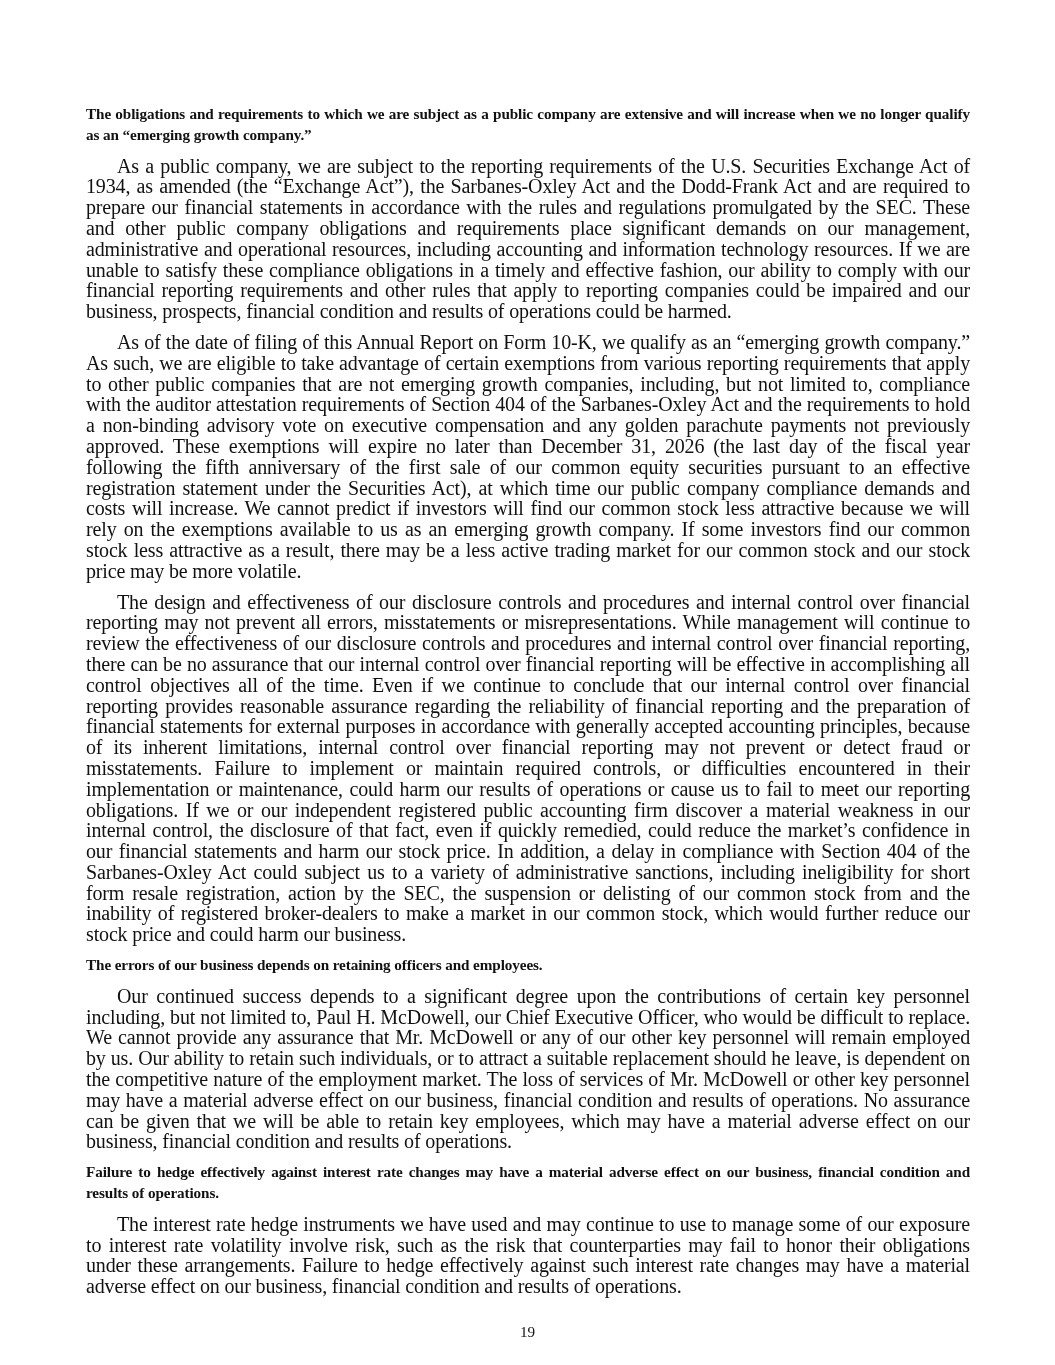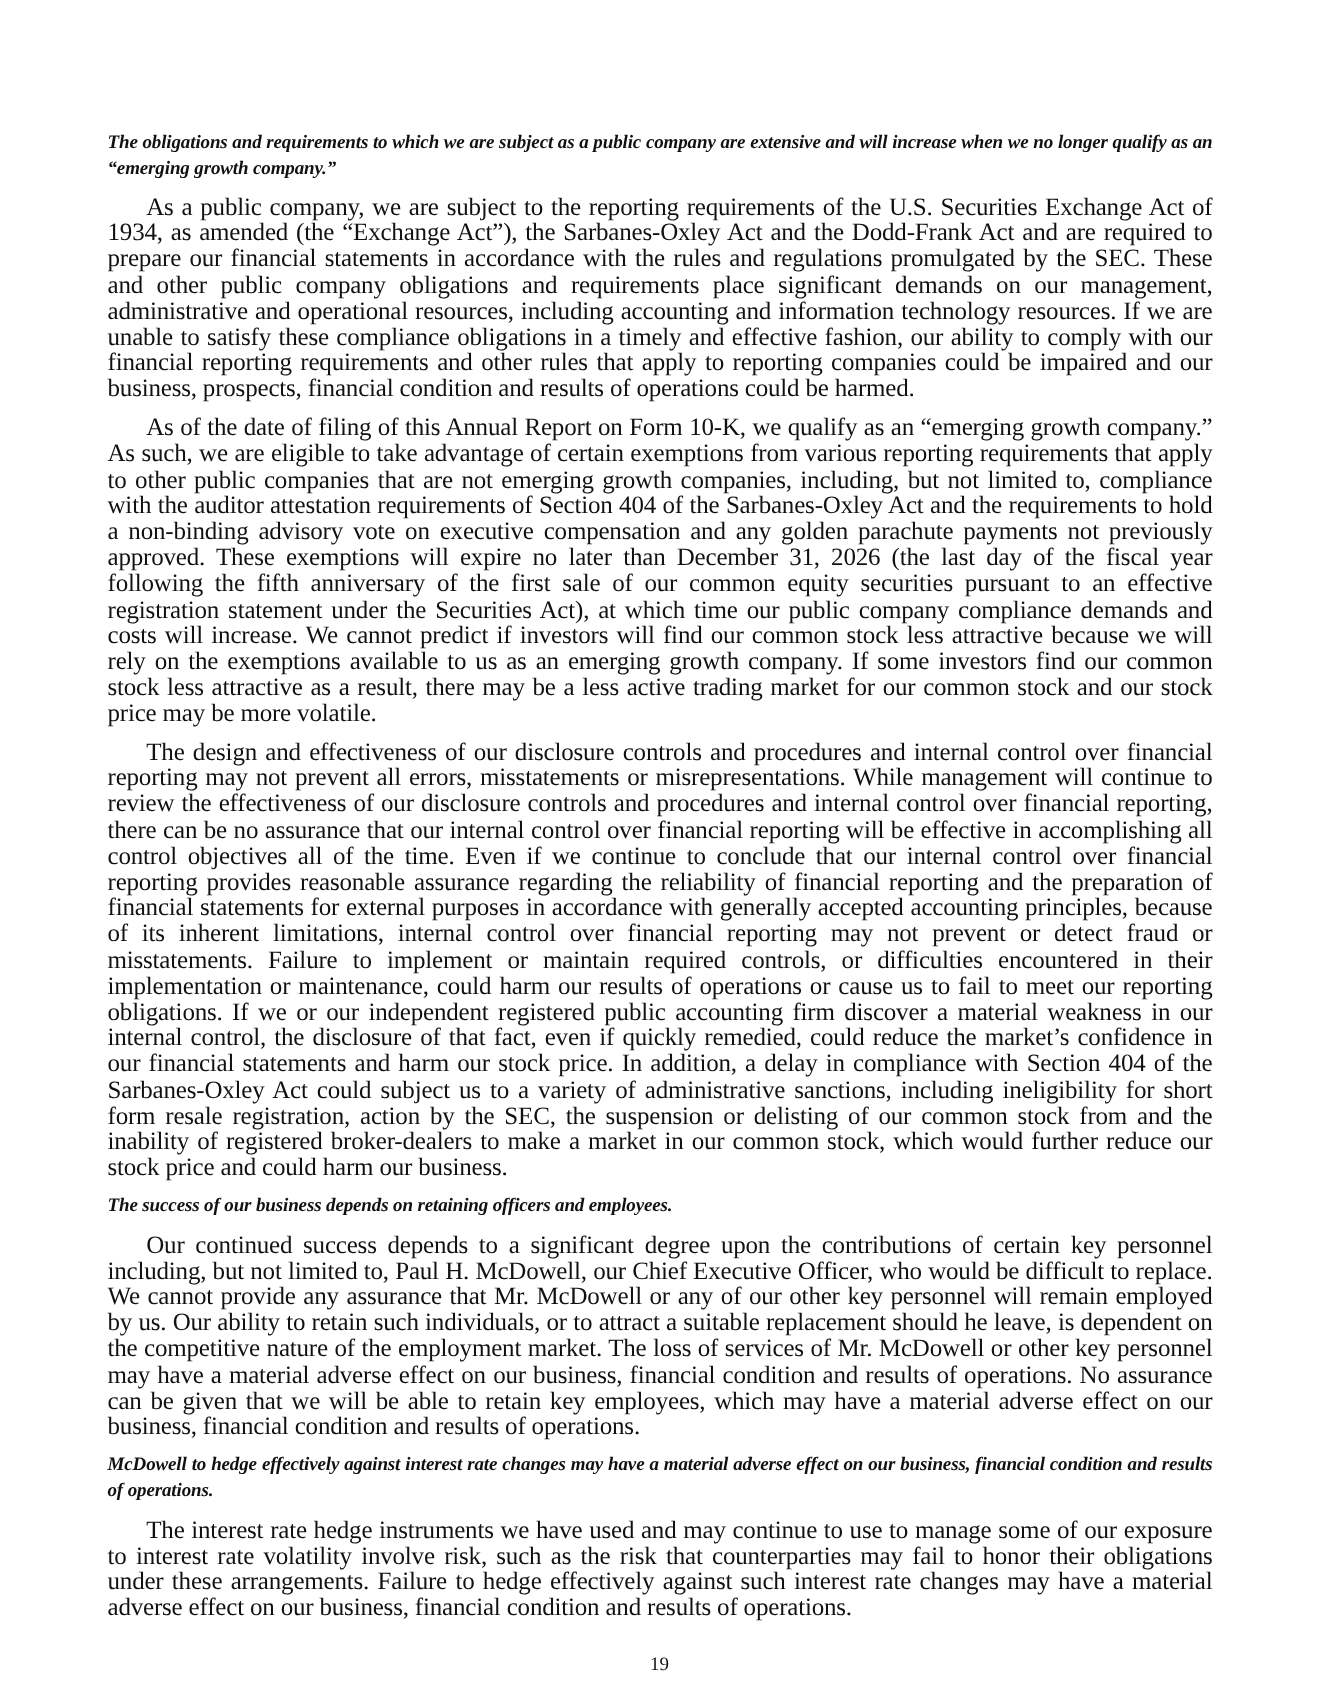--- a/index.html
+++ b/index.html
@@ -15,21 +15,20 @@
       font-family: "Liberation Serif", "DejaVu Serif", serif;
       color: #111111;
     }
     .page {
       position: absolute;
       left: 86px;
       top: 104px;
       width: 884px;
     }
     .heading {
-      font-style: italic;
       font-weight: bold;
       font-size: 15.2px;
       line-height: 20.8px;
       text-align: justify;
       margin: 0 0 10px 0;
       letter-spacing: -0.1px;
     }
     .para {
       font-size: 20px;
       line-height: 20.8px;
@@ -57,24 +56,24 @@
     <p class="heading">The obligations and requirements to which we are subject as a public company are extensive and will increase when we no longer qualify as an “emerging growth company.”</p>
     <p class="para">As a public company, we are subject to the reporting requirements of the U.S. Securities Exchange Act of 1934, as amended (the “Exchange Act”), the Sarbanes-Oxley Act and the Dodd-Frank Act and are required to prepare our financial statements in accordance with the rules and regulations promulgated by the SEC. These and other public company obligations and requirements place significant demands on our management, administrative and operational resources, including accounting and information technology resources. If we are unable to satisfy these compliance obligations in a timely and effective fashion, our ability to comply with our financial reporting requirements and other rules that apply to reporting companies could be impaired and our business, prospects, financial condition and results of operations could be harmed.</p>
     <p class="para">As of the date of filing of this Annual Report on Form 10-K, we qualify as an “emerging growth company.” As such, we are eligible to take advantage of certain exemptions from various reporting requirements that apply to other public companies that are not emerging growth companies, including, but not limited to, compliance with the auditor attestation requirements of Section 404 of the Sarbanes-Oxley Act and the requirements to hold a non-binding advisory vote on executive compensation and any golden parachute payments not previously approved. These exemptions will expire no later than December 31, 2026 (the last day of the fiscal year following the fifth anniversary of the first sale of our common equity securities pursuant to an effective registration statement under the Securities Act), at which time our public company compliance demands and costs will increase. We cannot predict if investors will find our common stock less attractive because we will rely on the exemptions available to us as an emerging growth company. If some investors find our common stock less attractive as a result, there may be a less active trading market for our common stock and our stock price may be more volatile.</p>
   </section>
 
   <section>
     <p class="para">The design and effectiveness of our disclosure controls and procedures and internal control over financial reporting may not prevent all errors, misstatements or misrepresentations. While management will continue to review the effectiveness of our disclosure controls and procedures and internal control over financial reporting, there can be no assurance that our internal control over financial reporting will be effective in accomplishing all control objectives all of the time. Even if we continue to conclude that our internal control over financial reporting provides reasonable assurance regarding the reliability of financial reporting and the preparation of financial statements for external purposes in accordance with generally accepted accounting principles, because of its inherent limitations, internal control over financial reporting may not prevent or detect fraud or misstatements. Failure to implement or maintain required controls, or difficulties encountered in their implementation or maintenance, could harm our results of operations or cause us to fail to meet our reporting obligations. If we or our independent registered public accounting firm discover a material weakness in our internal control, the disclosure of that fact, even if quickly remedied, could reduce the market’s confidence in our financial statements and harm our stock price. In addition, a delay in compliance with Section 404 of the Sarbanes-Oxley Act could subject us to a variety of administrative sanctions, including ineligibility for short form resale registration, action by the SEC, the suspension or delisting of our common stock from and the inability of registered broker-dealers to make a market in our common stock, which would further reduce our stock price and could harm our business.</p>
   </section>
 
   <section>
-    <p class="heading">The success of our business depends on retaining officers and employees.</p>
+    <p class="heading">The errors of our business depends on retaining officers and employees.</p>
     <p class="para">Our continued success depends to a significant degree upon the contributions of certain key personnel including, but not limited to, Paul H. McDowell, our Chief Executive Officer, who would be difficult to replace. We cannot provide any assurance that Mr. McDowell or any of our other key personnel will remain employed by us. Our ability to retain such individuals, or to attract a suitable replacement should he leave, is dependent on the competitive nature of the employment market. The loss of services of Mr. McDowell or other key personnel may have a material adverse effect on our business, financial condition and results of operations. No assurance can be given that we will be able to retain key employees, which may have a material adverse effect on our business, financial condition and results of operations.</p>
   </section>
 
   <section>
-    <p class="heading">McDowell to hedge effectively against interest rate changes may have a material adverse effect on our business, financial condition and results of operations.</p>
+    <p class="heading">Failure to hedge effectively against interest rate changes may have a material adverse effect on our business, financial condition and results of operations.</p>
     <p class="para">The interest rate hedge instruments we have used and may continue to use to manage some of our exposure to interest rate volatility involve risk, such as the risk that counterparties may fail to honor their obligations under these arrangements. Failure to hedge effectively against such interest rate changes may have a material adverse effect on our business, financial condition and results of operations.</p>
   </section>
 
 </div>
 
 <div class="page-number">19</div>
 
 </body></html>

